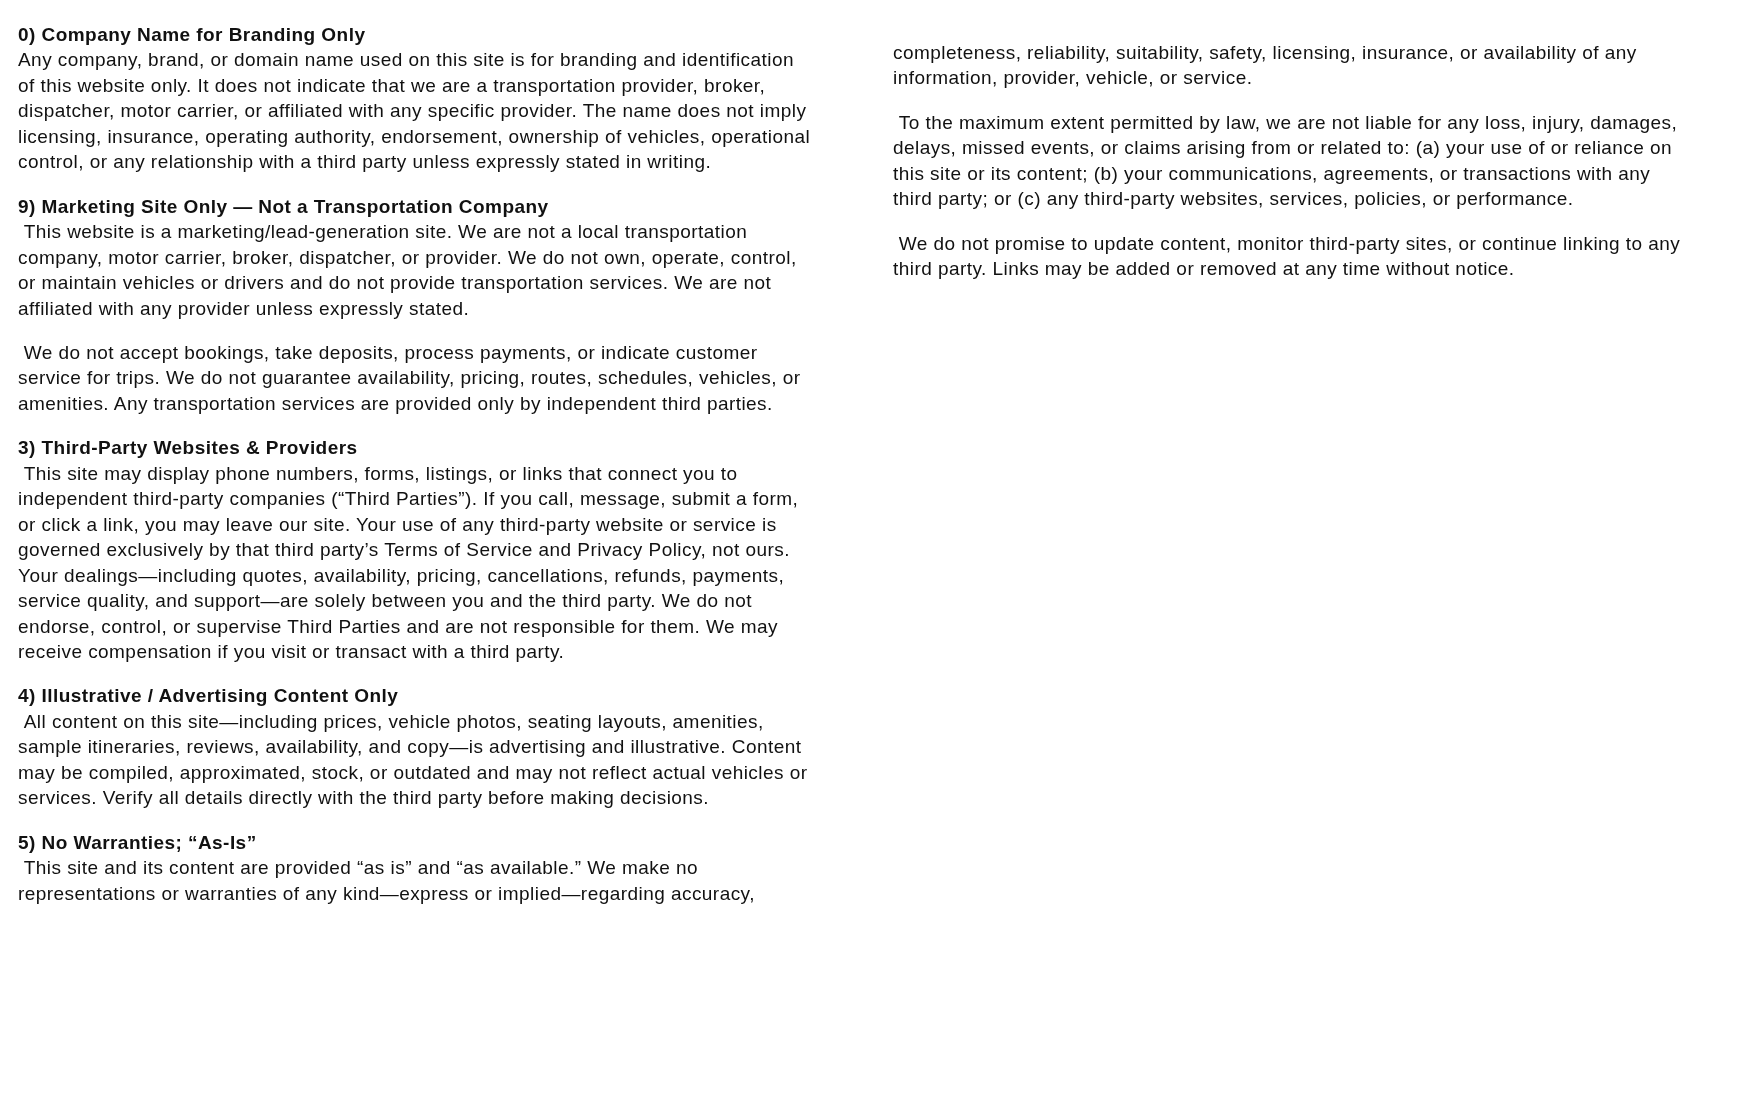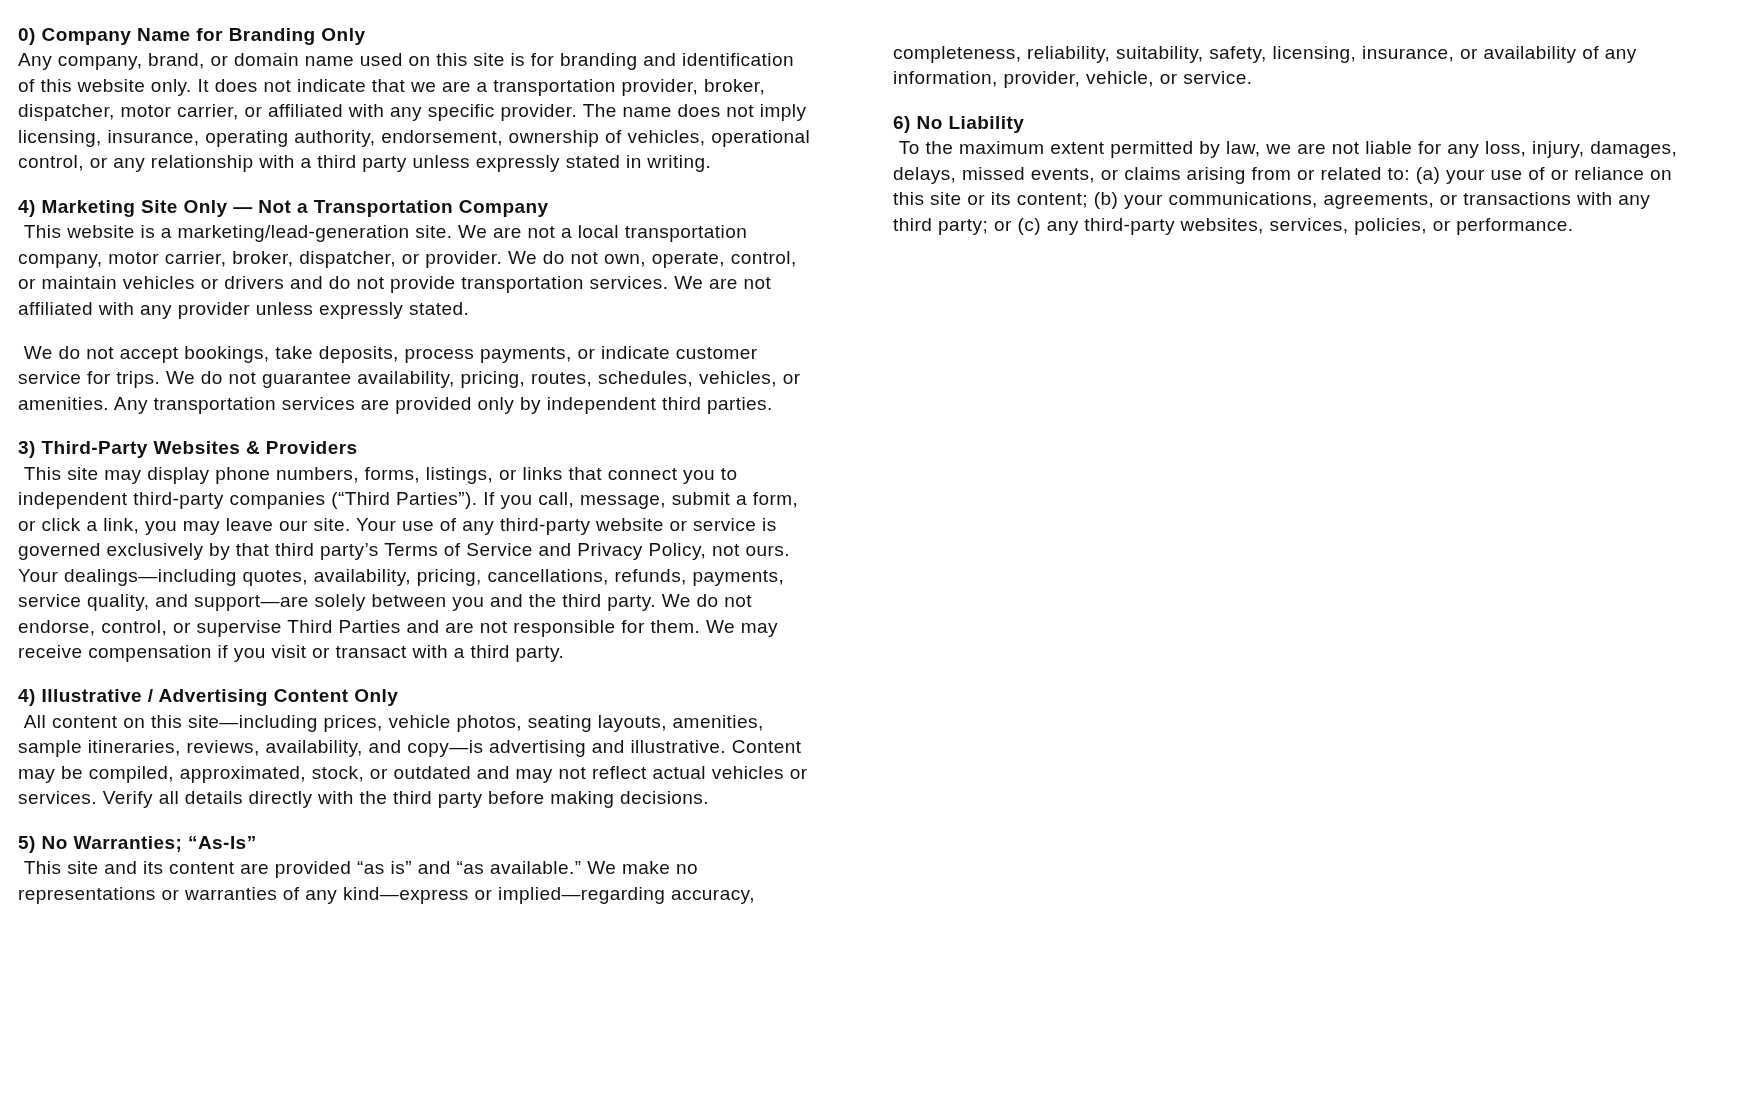--- a/index.html
+++ b/index.html
@@ -54,21 +54,21 @@
 </head>
 <body>
 
 <main class="page">
   <div class="col col-left">
       <section class="policy-section">
         <div class="heading">0) Company Name for Branding Only</div>
         <div class="body"><span>Any company, brand, or domain name used on this site is for branding and identification of this website only. It does not indicate that we are a transportation provider, broker, dispatcher, motor carrier, or affiliated with any specific provider. The name does not imply licensing, insurance, operating authority, endorsement, ownership of vehicles, operational control, or any relationship with a third party unless expressly stated in writing.</span></div>
       </section>
       <section class="policy-section">
-        <div class="heading">4) Marketing Site Only — Not a Transportation Company</div>
+        <div class="heading">9) Marketing Site Only — Not a Transportation Company</div>
         <div class="body"><span> This website is a </span><strong>marketing/lead-generation</strong><span> site. We are </span><strong>not</strong><span> a local transportation company, motor carrier, broker, dispatcher, or provider. We </span><strong>do not</strong><span> own, operate, control, or maintain vehicles or drivers and </span><strong>do not</strong><span> provide transportation services. We are </span><strong>not affiliated</strong><span> with any provider unless expressly stated.</span></div>
       </section>
       <section class="policy-section">
         <div class="body"><span> We </span><strong>do not</strong><span> accept bookings, take deposits, process payments, or indicate customer service for trips. We </span><strong>do not</strong><span> guarantee availability, pricing, routes, schedules, vehicles, or amenities. Any transportation services are provided </span><strong>only</strong><span> by independent third parties.</span></div>
       </section>
       <section class="policy-section">
         <div class="heading">3) Third-Party Websites &amp; Providers</div>
         <div class="body"><span> This site may display phone numbers, forms, listings, or links that connect you to </span><strong>independent third-party</strong><span> companies (“Third Parties”). If you call, message, submit a form, or click a link, you may leave our site. Your use of any third-party website or service is governed </span><strong>exclusively</strong><span> by that third party’s </span><strong>Terms of Service</strong><span> and </span><strong>Privacy Policy</strong><span>, </span><strong>not ours</strong><span>. Your dealings—including quotes, availability, pricing, cancellations, refunds, payments, service quality, and support—are </span><strong>solely between you and the third party</strong><span>. We do </span><strong>not</strong><span> endorse, control, or supervise Third Parties and are </span><strong>not responsible</strong><span> for them. We may receive compensation if you visit or transact with a third party.</span></div>
       </section>
       <section class="policy-section">
@@ -78,19 +78,19 @@
       <section class="policy-section">
         <div class="heading">5) No Warranties; “As-Is”</div>
         <div class="body"><span> This site and its content are provided </span><strong>“as is”</strong><span> and </span><strong>“as available.”</strong><span> We make </span><strong>no representations or warranties</strong><span> of any kind—express or implied—regarding accuracy,</span></div>
       </section>
     </div>
   <div class="col col-right">
       <section class="policy-section">
         <div class="body"><span>completeness, reliability, suitability, safety, licensing, insurance, or availability of any information, provider, vehicle, or service.</span></div>
       </section>
       <section class="policy-section">
-        <div class="heading">6) No Liability</div>
         <div class="body"><span> To the maximum extent permitted by law, we are </span><strong>not liable</strong><span> for any loss, injury, damages, delays, missed events, or claims arising from or related to: (a) your use of or reliance on this site or its content; (b) your communications, agreements, or transactions with any third party; or (c) any third-party websites, services, policies, or performance.</span></div>
       </section>
       <section class="policy-section">
+        <div class="body"><span> We </span><strong>do not</strong><span> promise to update content, monitor third-party sites, or continue linking to any third party. Links may be added or removed at any time without notice.</span></div>
       </section>
     </div>
 </main>
 
 </body></html>

